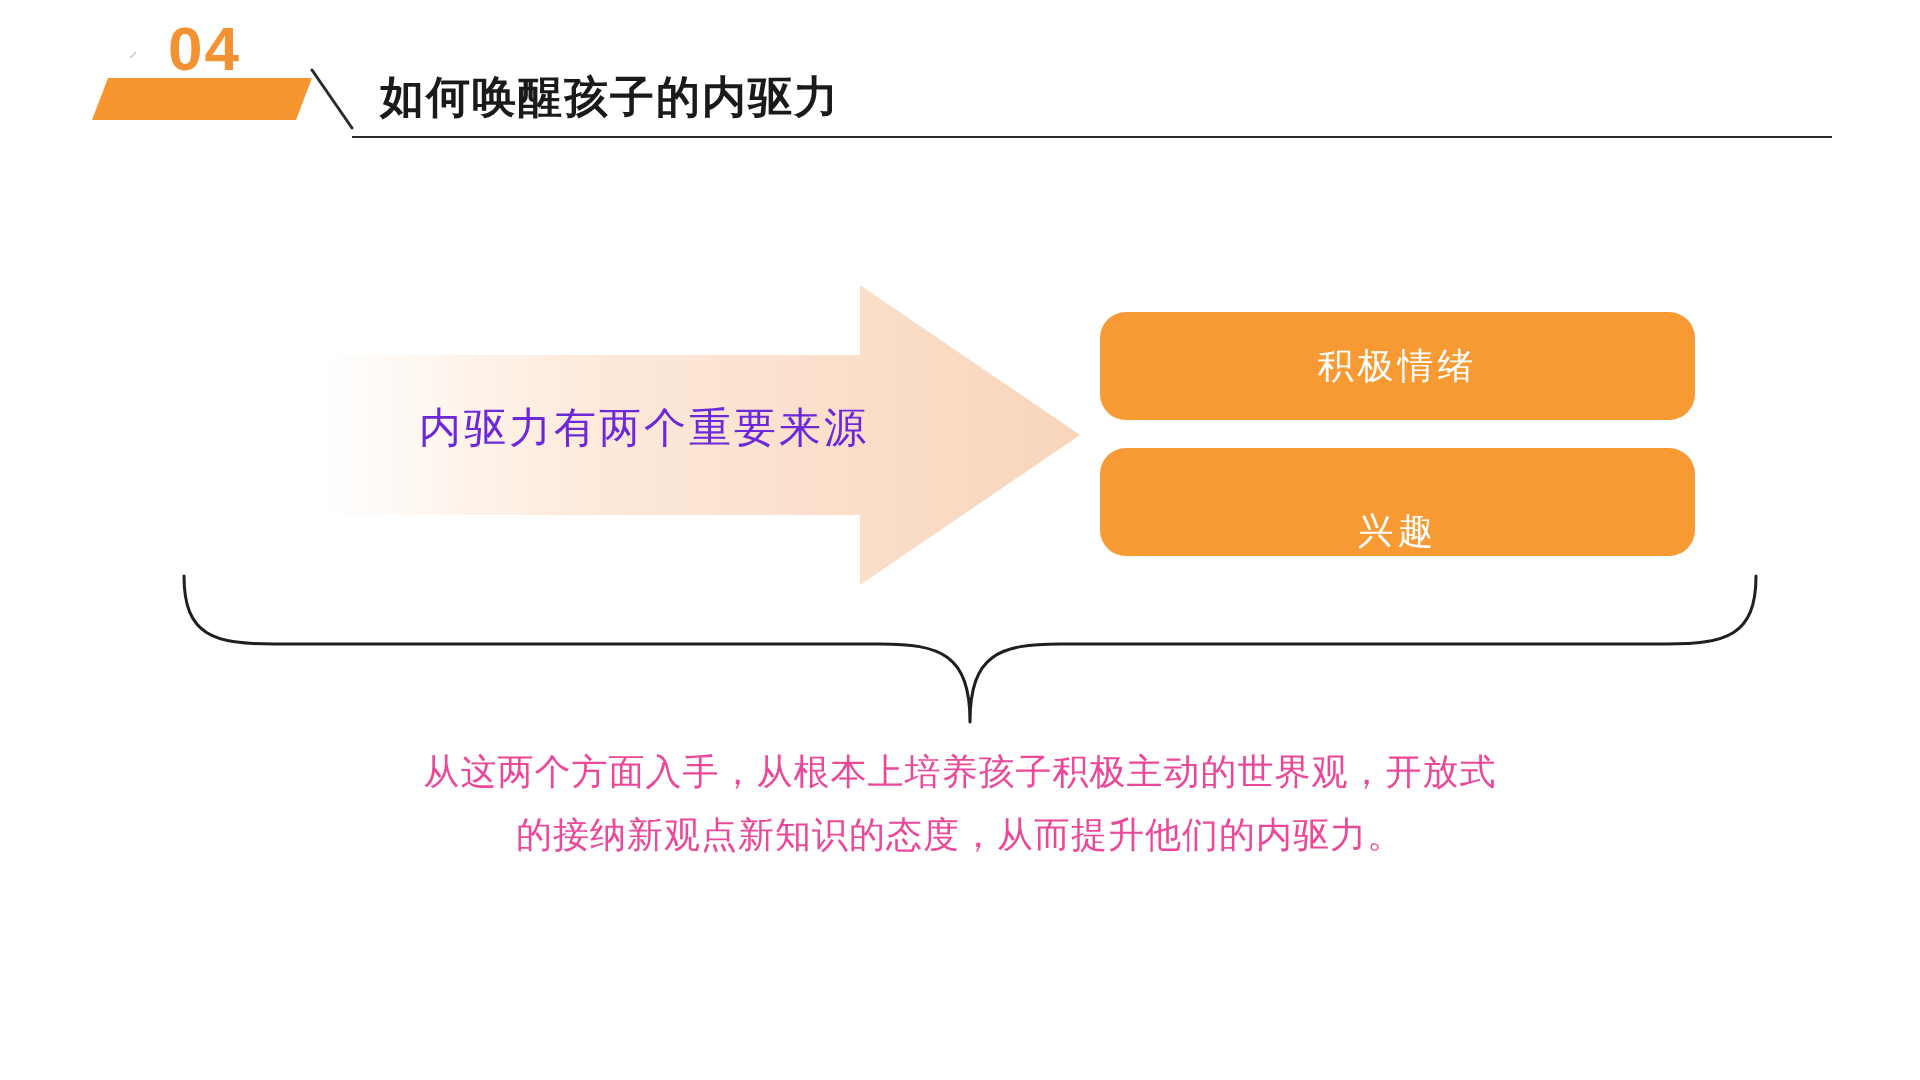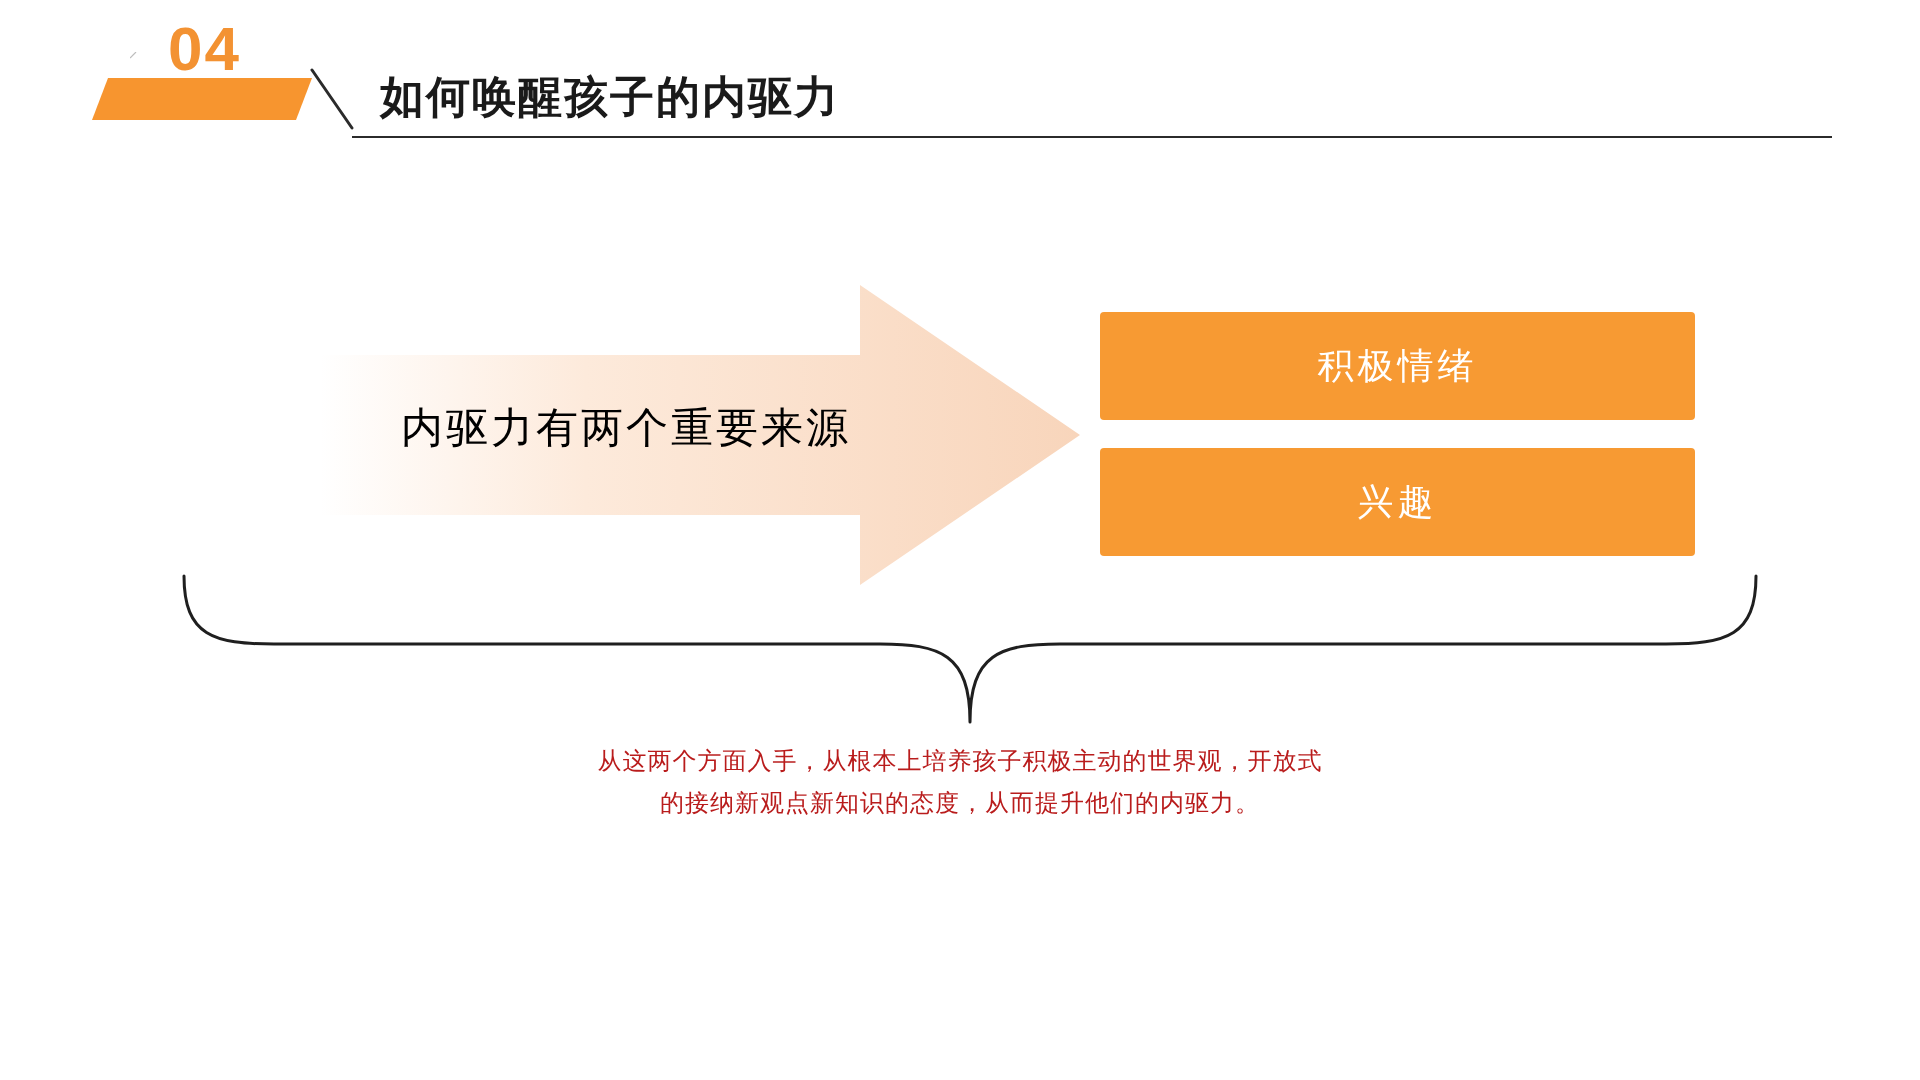--- a/index.html
+++ b/index.html
@@ -96,65 +96,65 @@
 
   .arrow-wrap {
     position: absolute;
     left: 320px;
     top: 125px;
     width: 760px;
     height: 300px;
   }
   .arrow-text {
     position: absolute;
-    left: 306px;
+    left: 324px;
     top: 240px;
     width: 640px;
     text-align: center;
     font-family: "Liberation Serif", serif;
     font-size: 42px;
-    color: #000000;
+    color: #6d28d9;
     letter-spacing: 3px;
   }
 
   .chip {
     position: absolute;
     left: 1100px;
     width: 595px;
     height: 108px;
     background: #f79a33;
-    border-radius: 4px;
+    border-radius: 26px;
     display: flex;
     align-items: center;
     justify-content: center;
     color: #ffffff;
     font-family: "Liberation Serif", serif;
     font-size: 36px;
     letter-spacing: 4px;
   }
   .chip-1 { top: 152px; }
-  .chip-2 { top: 288px; }
+  .chip-2 { top: 288px; align-items: flex-end; }
 
   .brace {
     position: absolute;
     left: 180px;
     top: 410px;
     width: 1580px;
     height: 160px;
   }
 
   .caption {
     position: absolute;
     left: 250px;
     top: 580px;
     width: 1420px;
     text-align: center;
     font-family: "Liberation Sans", sans-serif;
-    font-size: 24px;
-    color: #b91c1c;
+    font-size: 36px;
+    color: #ec4899;
     line-height: 1.75;
     letter-spacing: 1px;
   }
   .caption-line { display: block; }
 
   .tiny-mark {
     position: absolute;
     left: 130px;
     top: 52px;
     width: 8px;

